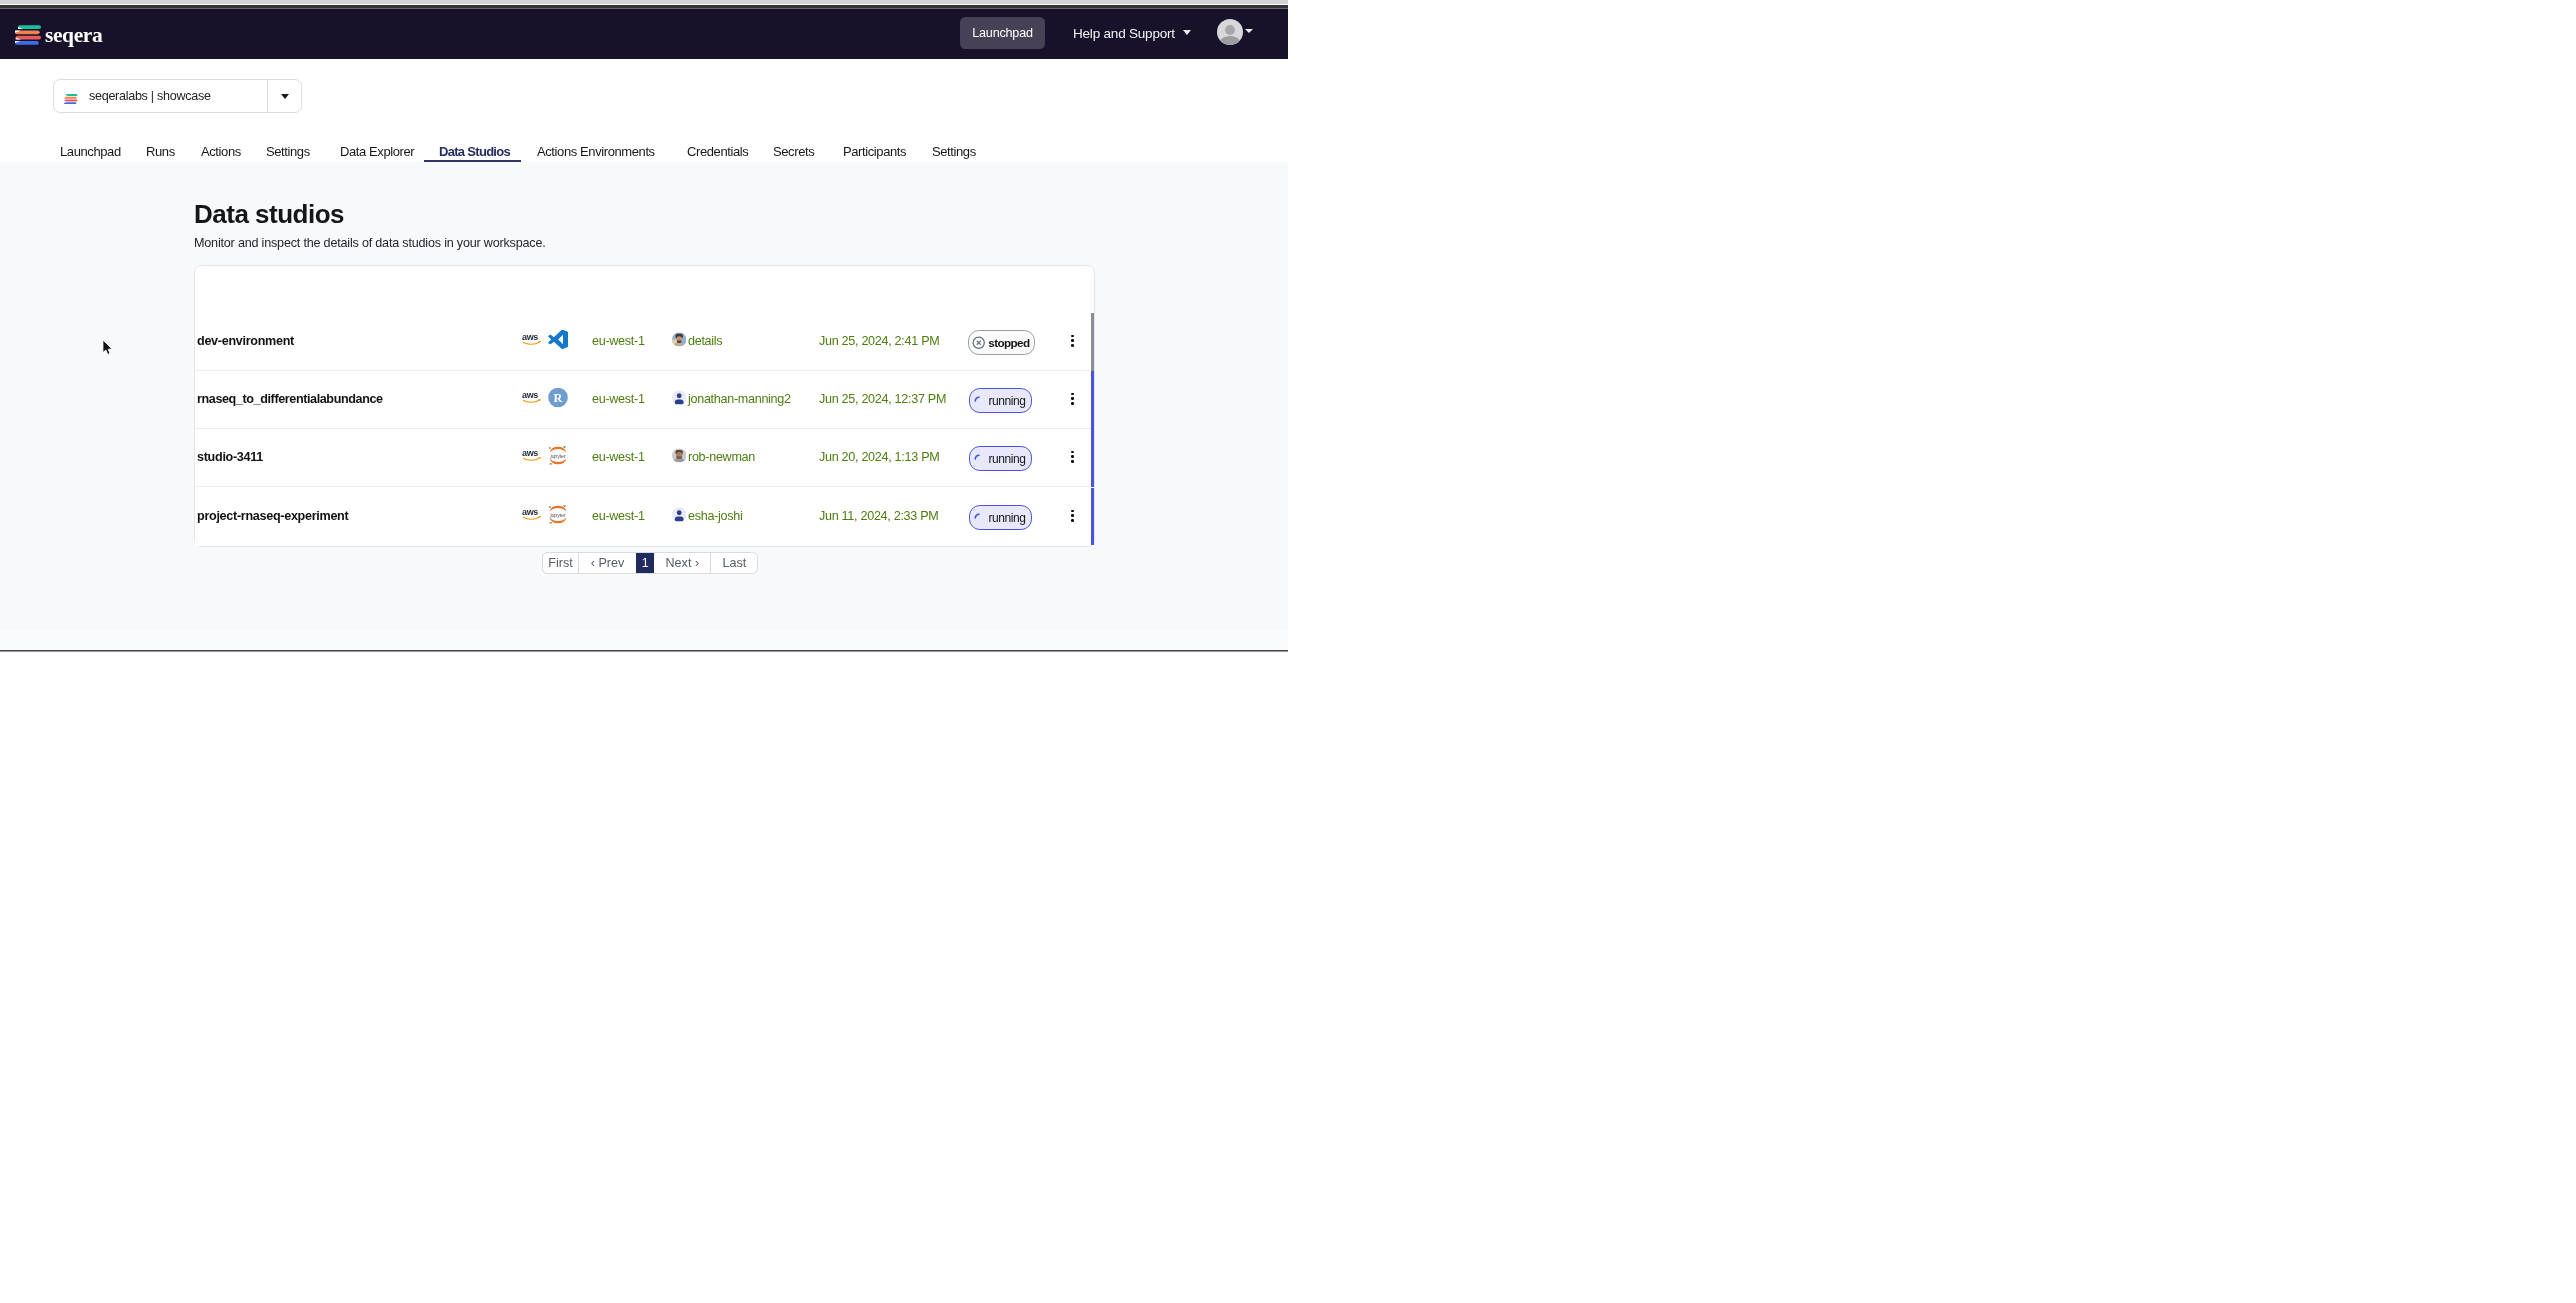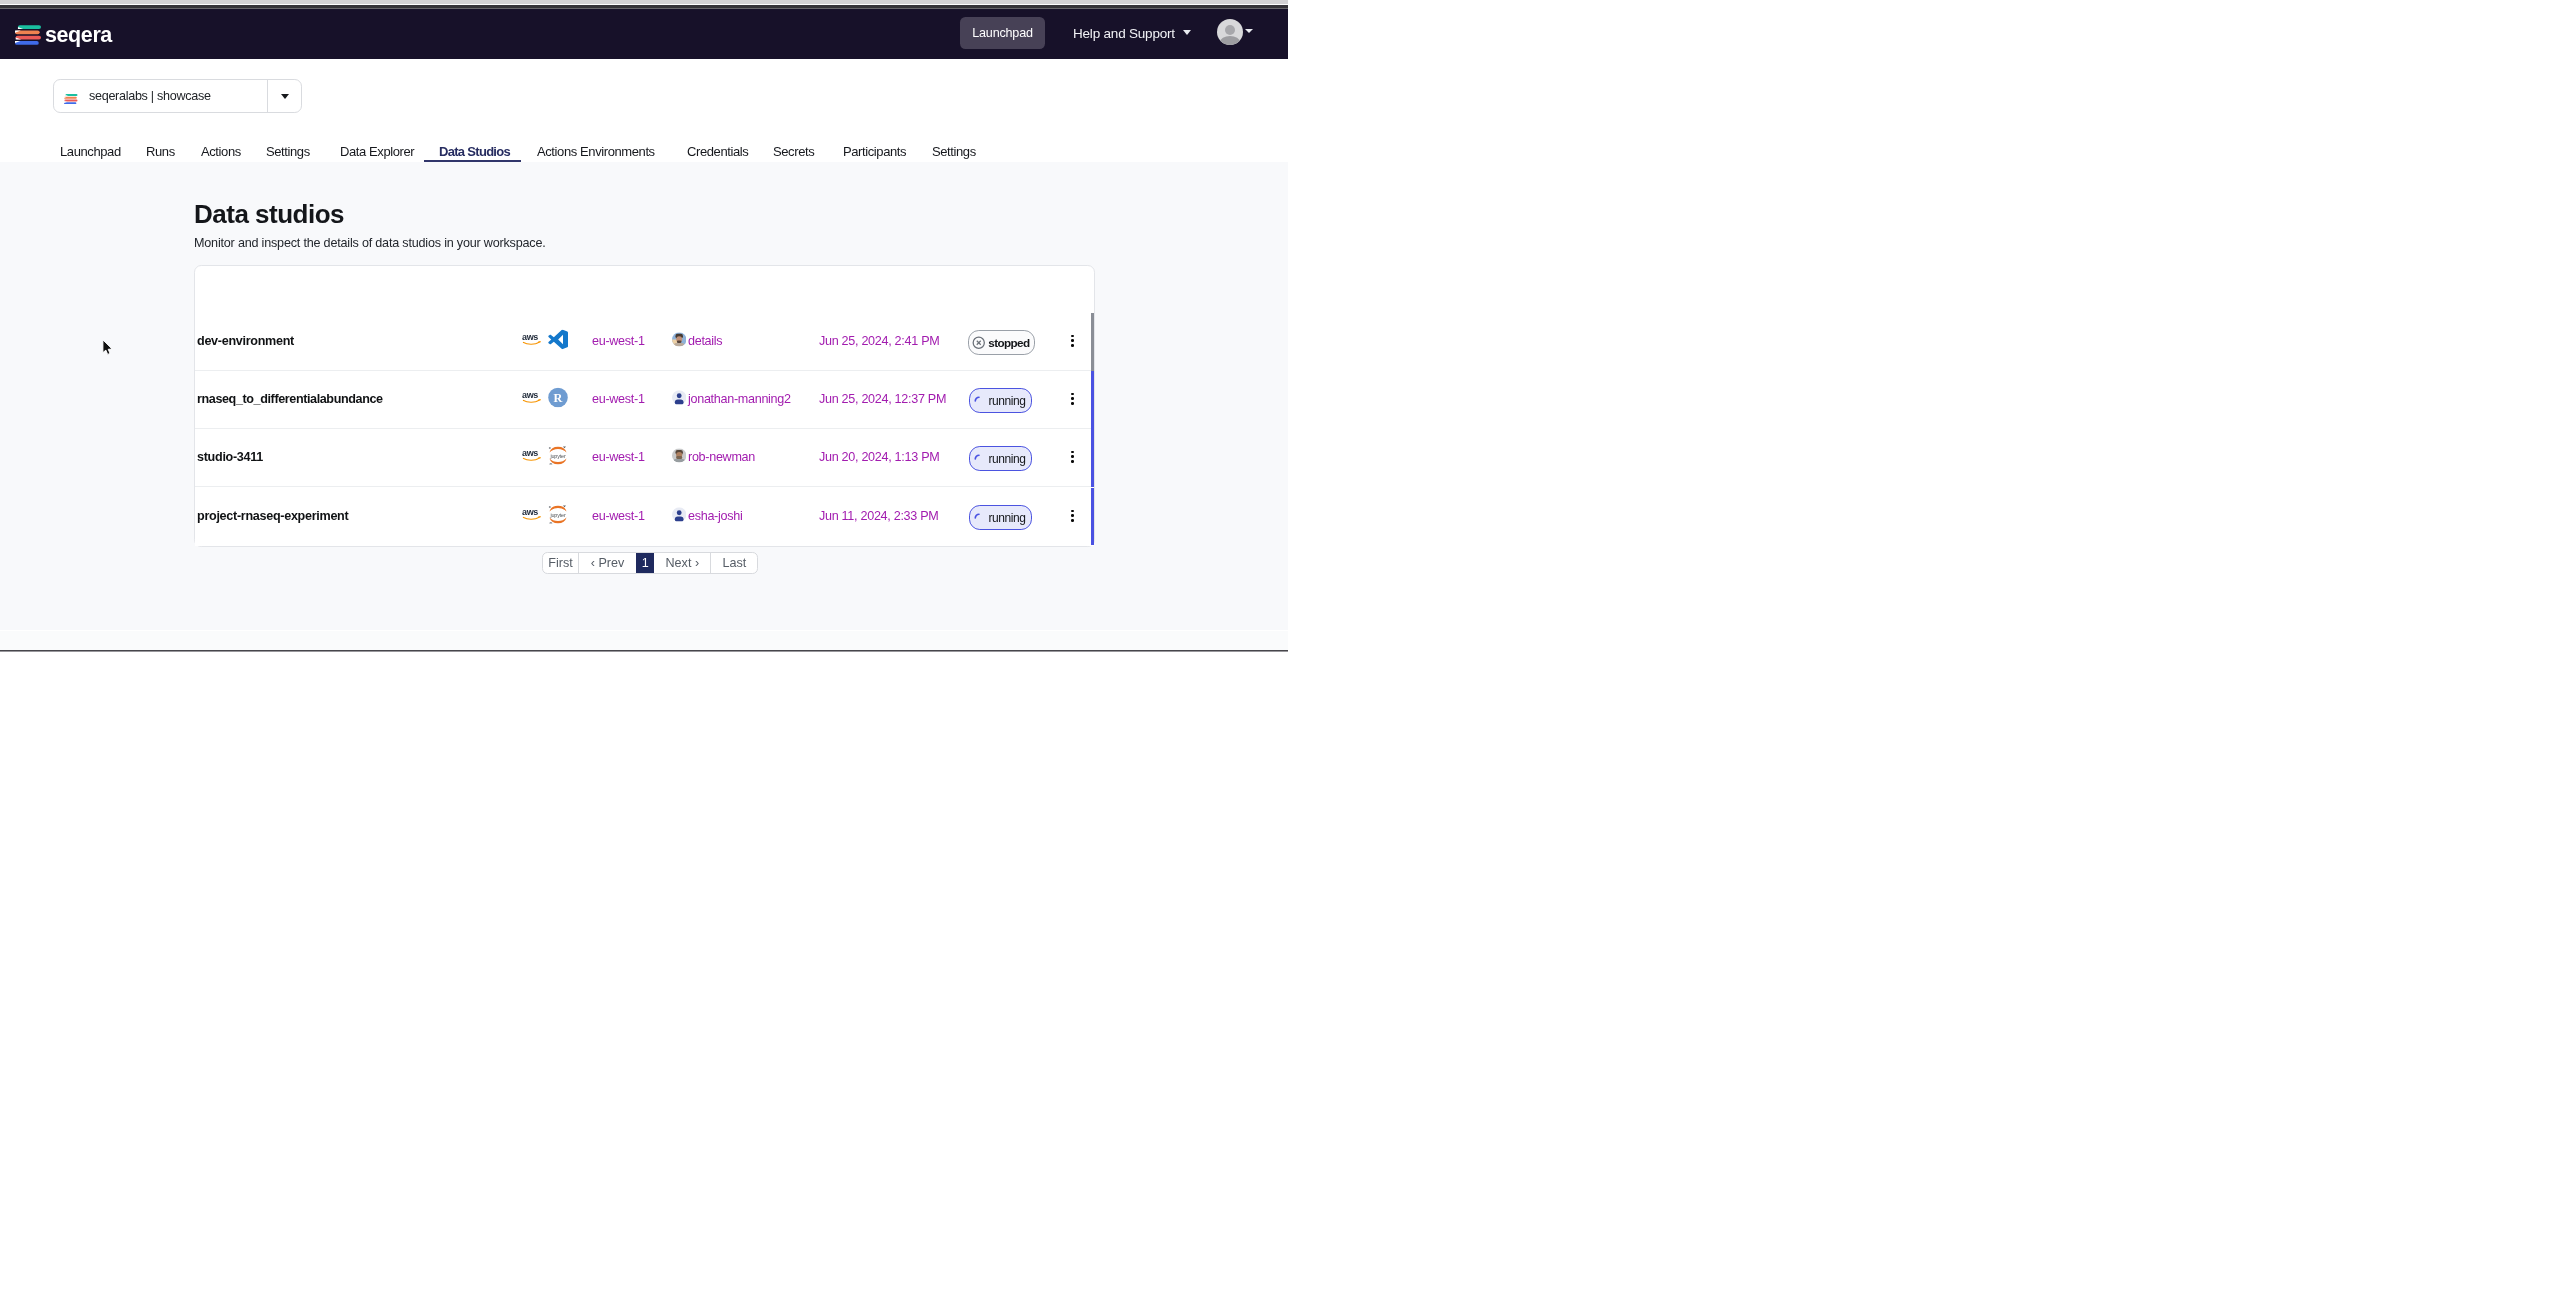--- a/index.html
+++ b/index.html
@@ -9,21 +9,21 @@
 
   
   .strip1 { left:0; top:0; width:100%; height:4px; background:#d3d2d4; }
   .strip2 { left:0; top:4px; width:100%; height:0.9px; background:#fdfdfd; }
   .strip3 { left:0; top:5px; width:100%; height:2.7px; background:#353338; }
   .strip4 { left:0; top:7.6px; width:100%; height:0.9px; background:#67666b; }
 
   
   .navbar { left:0; top:8.5px; width:100%; height:50px; background:#171129; }
   .brand { left:15.3px; top:16.6px; }
-  .brandword { left:45px; top:14px; color:#fff; font-size:21.5px; font-weight:700; letter-spacing:-0.4px; }
+  .brandword { left:45px; top:14px; color:#fff; font-size:21.5px; font-weight:700; letter-spacing:-0.4px;font-family:Liberation Serif, serif; }
   .launchpad { left:960px; top:8.5px; width:85px; height:32px; background:#474156; border-radius:5.4px; color:#fff; font-size:12.6px; line-height:32px; text-align:center; letter-spacing:-0.2px; }
   .helpsup { left:1073px; top:17px; color:#f2f2f6; font-size:13.5px; letter-spacing:-0.2px; }
   .caret-help { left:1183px; top:21px; width:0; height:0; border-left:4.5px solid transparent; border-right:4.5px solid transparent; border-top:5px solid #e9ebf0; }
   .avatar-nav { left:1217px; top:10.8px; width:26px; height:26px; border-radius:50%; background:#d8d8da; overflow:hidden; }
   .av-head { position:absolute; left:8px; top:5.4px; width:10px; height:10px; border-radius:50%; background:#a7a7ab; }
   .av-body { position:absolute; left:3.1px; top:16.6px; width:20px; height:11.7px; border-radius:50%; background:#9d9da1; }
   .caret-av { left:1245px; top:20px; width:0; height:0; border-left:4px solid transparent; border-right:4px solid transparent; border-top:4.5px solid #e9ebf0; }
 
   
   .whitezone { left:0; top:59px; width:100%; height:104px; background:#fff; border-bottom:0.9px solid #e8e9eb; }
@@ -50,21 +50,21 @@
   .searchwrap { position:absolute; left:107px; top:10px; width:434px; height:27px; border:0.9px solid #d4d7dc; border-radius:5.4px; background:#fff; }
   .search-ph { position:absolute; left:9px; top:5.8px; font-style:italic; font-size:13px; color:#757c85; letter-spacing:-0.1px; }
   .search-info { position:absolute; right:0; top:0; width:23px; height:25.6px; border-left:0.9px solid #d4d7dc; }
   .btn-search { position:absolute; left:548px; top:10px; width:62px; height:27px; border:0.9px solid #d4d7dc; border-radius:5.4px; background:#fcfcfd; font-size:12px; color:#3b4046; text-align:center; line-height:26px; }
   .btn-add { position:absolute; left:782px; top:10px; width:109px; height:27px; border-radius:5.4px; background:#4450e4; font-size:12.6px; color:#fff; text-align:center; line-height:27px; letter-spacing:-0.4px; }
 
   .row { position:absolute; left:0; width:899px; height:58px; background:#fff; }
   .row .rb { position:absolute; left:0; bottom:0; width:100%; height:0.9px; background:#eceef0; }
   .accent { position:absolute; right:0; width:3.1px; }
   .name { position:absolute; left:2px; font-size:12.6px; font-weight:700; color:#101214; letter-spacing:-0.3px; }
-  .grey { position:absolute; font-size:12.6px; color:#a21caf; letter-spacing:-0.3px; }
+  .grey { position:absolute; font-size:12.6px; color:#4d7c0f; letter-spacing:-0.3px; }
   .rowmid { transform:translateY(-50%); }
 
   .pill { position:absolute; height:25px; border-radius:10.8px; font-size:12px; display:flex; align-items:center; }
   .pill-stopped { right:59px; border:0.9px solid #9aa0a8; background:#fbfbfc; color:#14161a; font-weight:700; font-size:11.7px; letter-spacing:-0.6px; padding:0 4.5px 0 2.7px; }
   .pill-running { right:62px; border:0.9px solid #4b53e0; background:#e7e9fb; color:#14161a; letter-spacing:-0.4px; padding:0 5.4px 0 3.6px; }
 
   .kebab { position:absolute; left:876px; width:2.7px; }
   .kebab i { display:block; width:2.7px; height:2.7px; border-radius:50%; background:#0a0a0a; margin-bottom:2px; }
 
   

